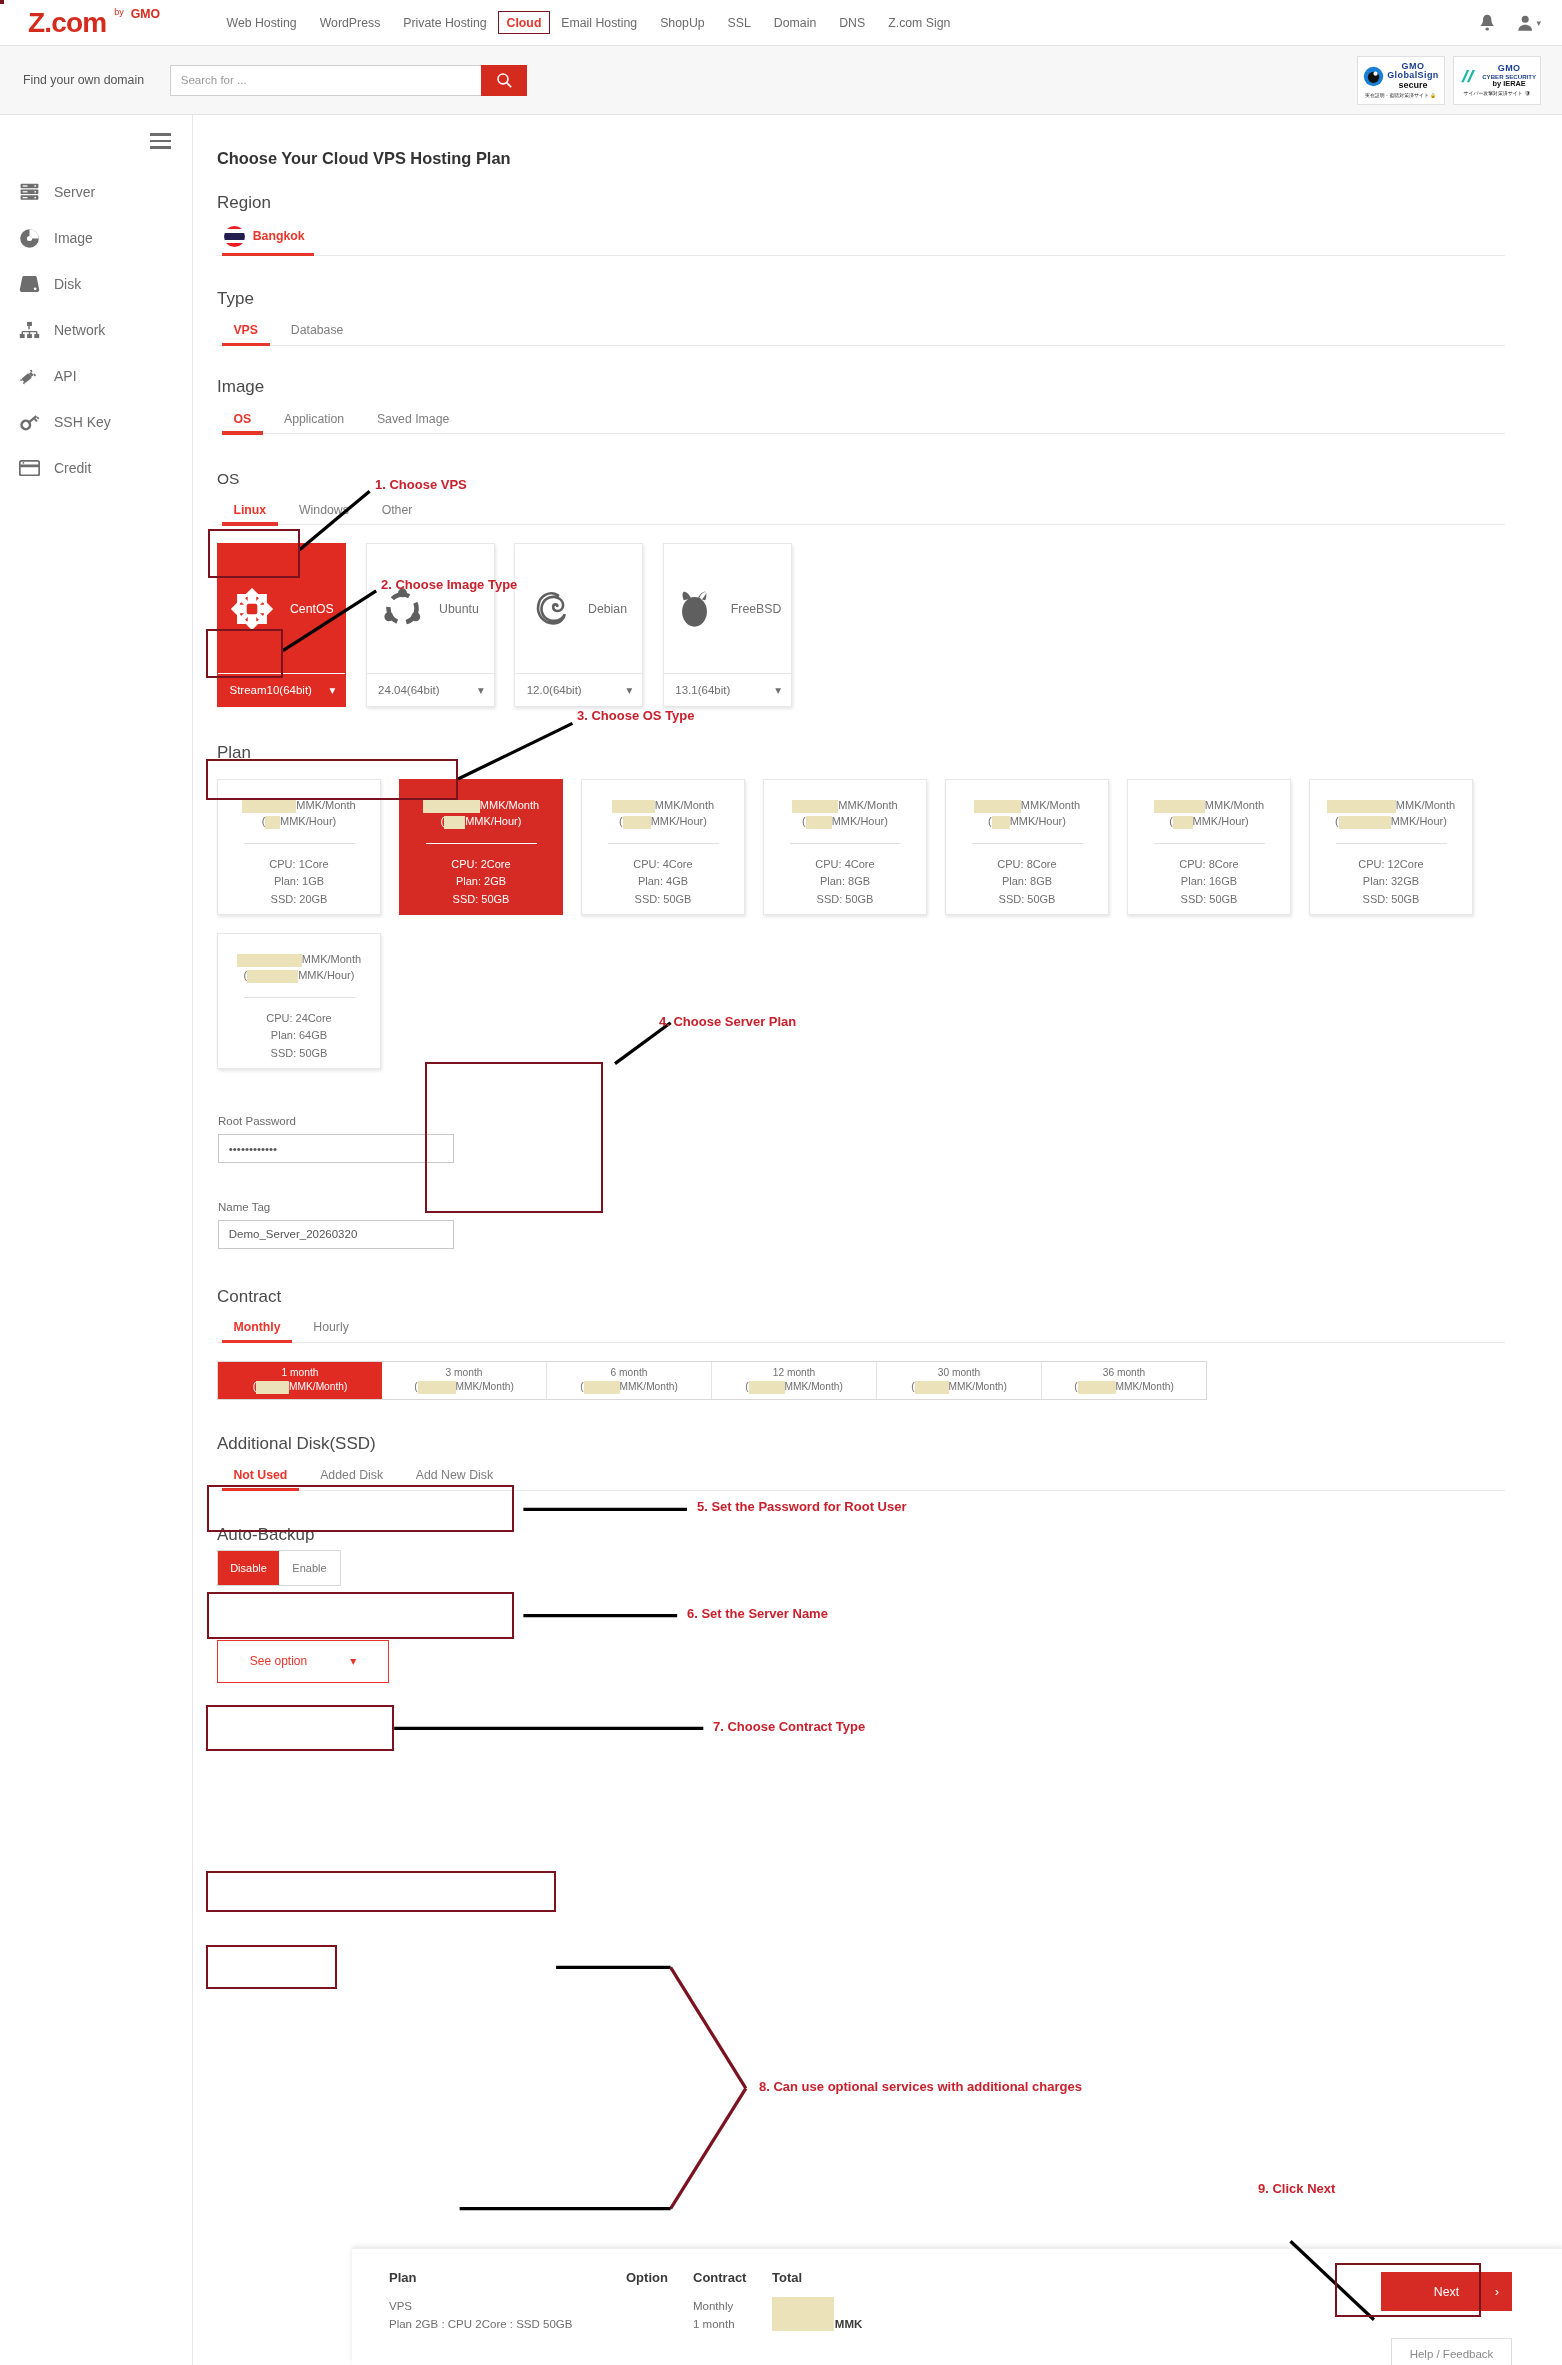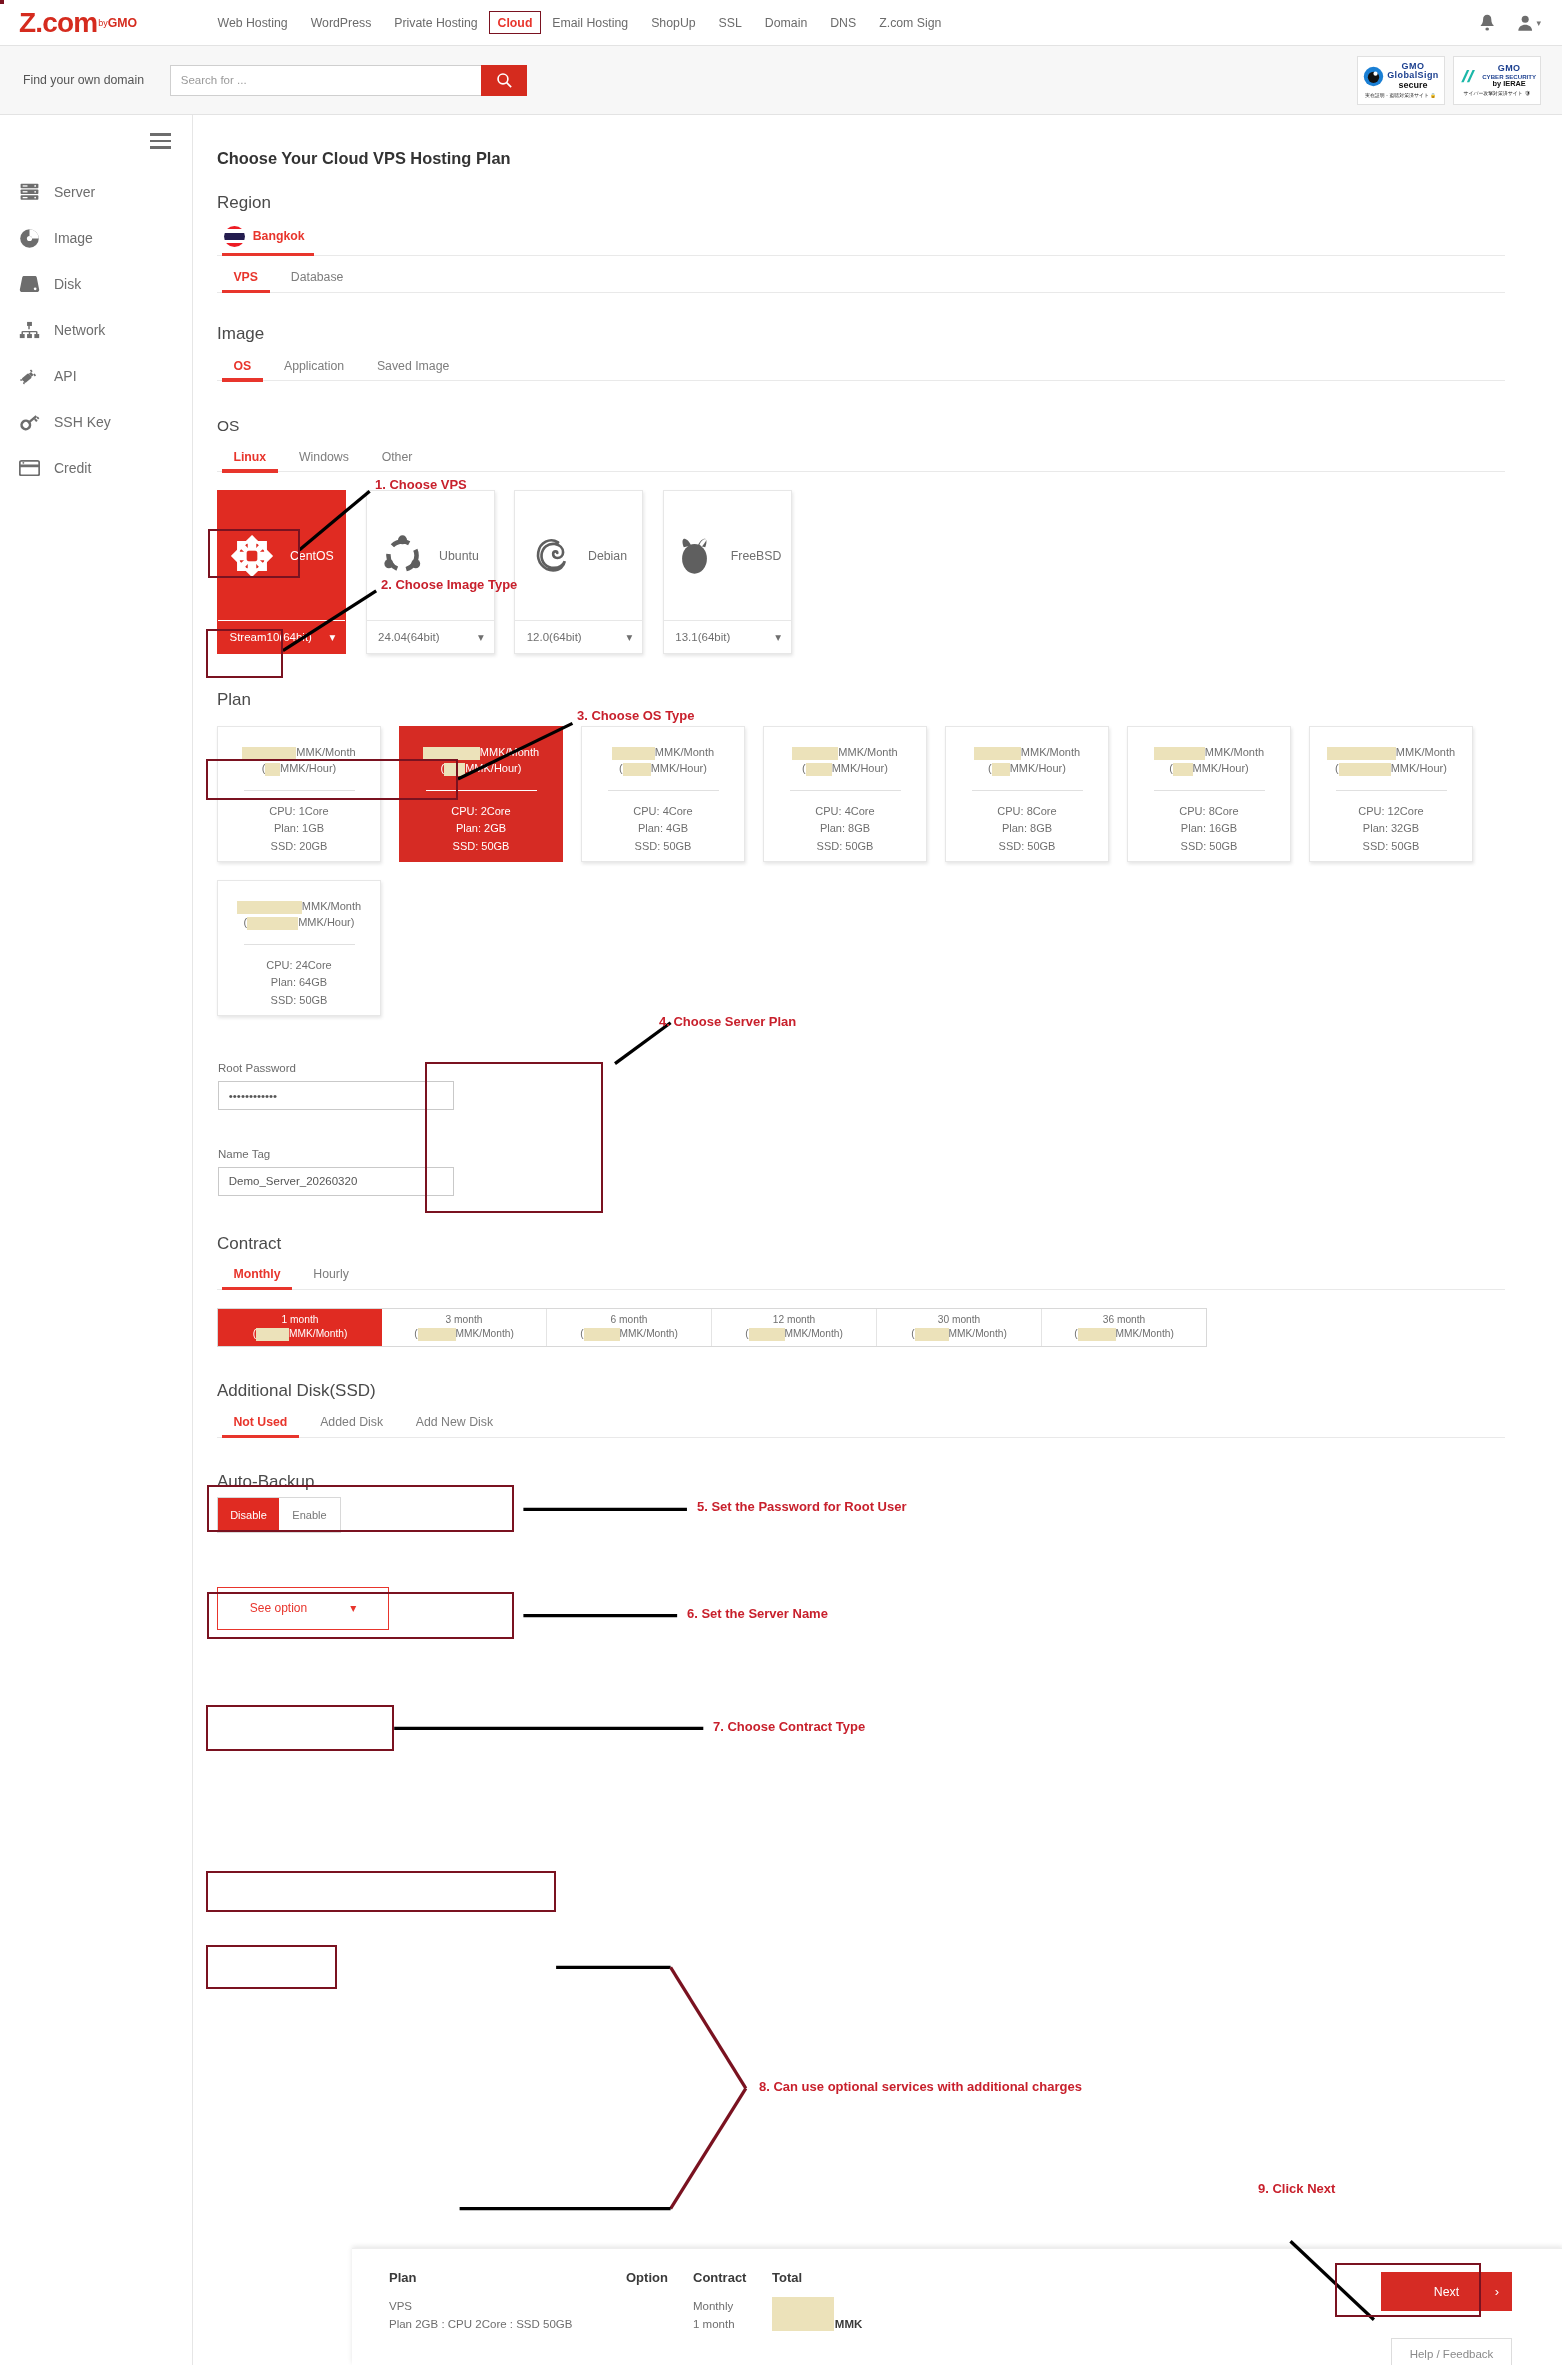--- a/index.html
+++ b/index.html
@@ -11,21 +11,21 @@
     overflow: hidden;
   }
   .page { position: relative; width: 1562px; height: 2366px; }
 
   
   .topnav {
     position: absolute; left: 0; top: 0; width: 1562px; height: 46px;
     background: #fff; border-bottom: 0.8px solid #e3e3e3;
     display: flex; align-items: center;
   }
-  .brand { margin-left: 19px; width: 164px; display: flex; align-items: center; }
+  .brand { margin-left: 28px; width: 164px; display: flex; align-items: flex-start; gap: 7px; }
   .brand-z {
     font-size: 28px; font-weight: bold; color: #d52b1e; letter-spacing: -0.8px;
     font-family: "Liberation Sans", sans-serif;
   }
   .brand-by { font-size: 9px; color: #d52b1e; margin-left: 0.8px; }
   .brand-gmo { font-size: 12.3px; font-weight: bold; color: #d52b1e; }
   .navlinks { display: flex; align-items: center; gap: 0px; margin-left: 23px; }
   .navlink {
     font-size: 12.3px; color: #6b6b6b; padding: 4.9px 11.5px; white-space: nowrap;
     cursor: pointer; text-decoration: none;
@@ -435,20 +435,21 @@
             <i class="r2"></i>
             <i class="r3"></i>
             <i class="r4"></i>
             <i class="r5"></i>
           </span>
         <span>Bangkok</span>
       </div>
     </div>
 
     
+    <div class="sec-head" style="margin-top:33px">Type</div>
     <div class="tabrow" style="margin-top:8.2px" id="typetabs">
         <div class="tab active">VPS</div>
         <div class="tab">Database</div>
       </div>
 
     
     <div class="sec-head" style="margin-top:31px">Image</div>
     <div class="tabrow" style="margin-top:8.2px" id="imagetabs">
         <div class="tab active">OS</div>
         <div class="tab">Application</div>

